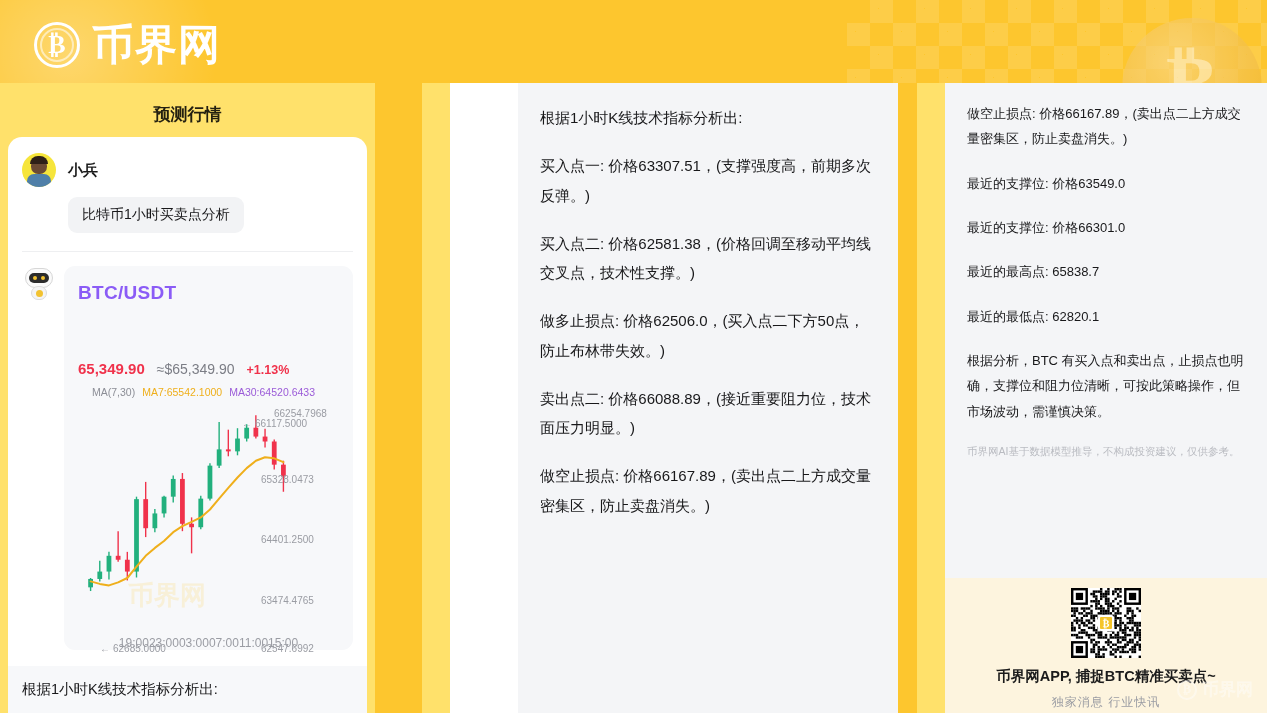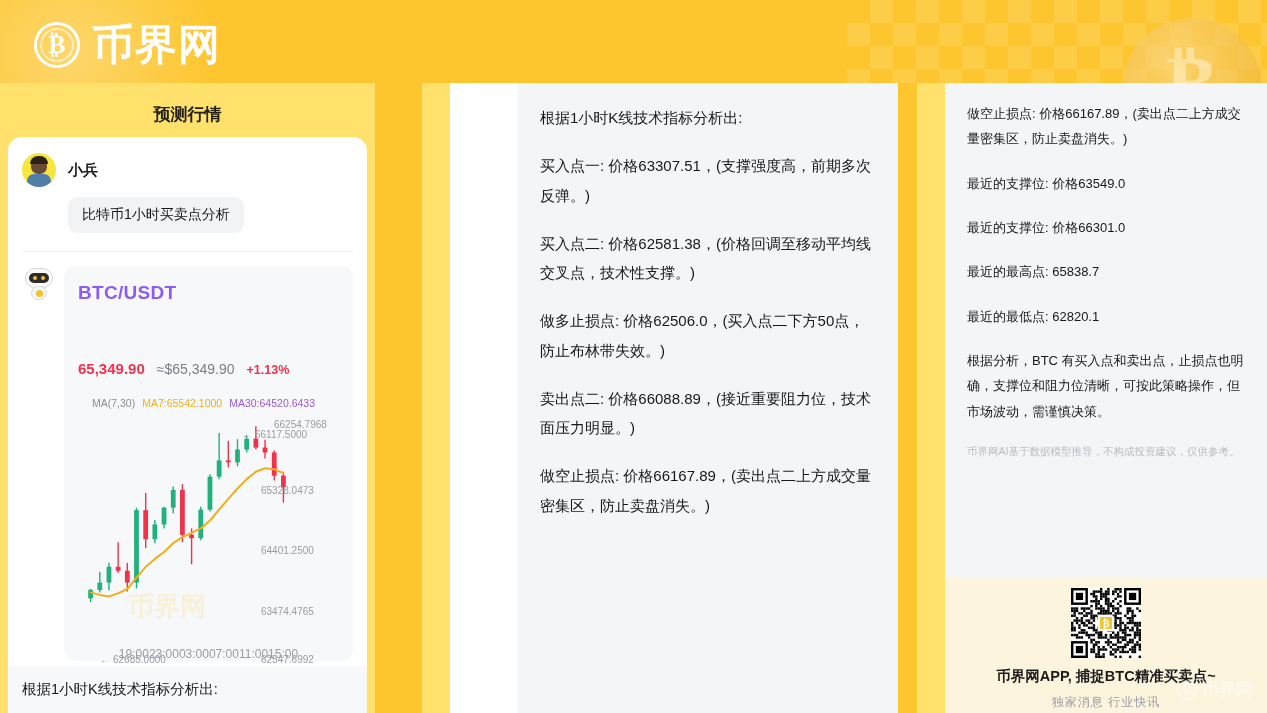--- a/index.html
+++ b/index.html
@@ -146,21 +146,21 @@
   .quote-card {
     flex: 1; margin-right: 14px; background: #F7F8FA;
     border-radius: 11px; padding: 16px 14px 0 14px;
   }
   .pair { font-size: 19px; color: #8b5cf6; font-weight: 700; letter-spacing: .3px; }
   .price-row { display: flex; align-items: baseline; gap: 12px; margin-top: 9px; }
   .price-main { font-size: 15px; font-weight: bold; color: #F0324B; }
   .price-usd { font-size: 14px; color: #7b7d85; margin-top: 48px; }
   .price-chg { font-size: 12.5px; color: #F0324B; font-weight: bold; }
 
-  .ma-row { margin-top: 20px; font-size: 10.5px; display: flex; gap: 7px; padding-left: 14px;}
+  .ma-row { margin-top: 9px; font-size: 10.5px; display: flex; gap: 7px; padding-left: 14px;}
   .ma-label { color: #8c8e96; }
   .ma7 { color: #EFAF1B; }
   .ma30 { color: #9B5BD8; }
 
   .chart-wrap { position: relative; height: 250px; margin-top: 2px; }
   .chart-wrap svg { position: absolute; left: 0; top: 0; }
   .chart-lbl {
     position: absolute; font-size: 10px; color: #9a9ca3; white-space: nowrap;
   }
   .chart-lbl.arrow::before {

